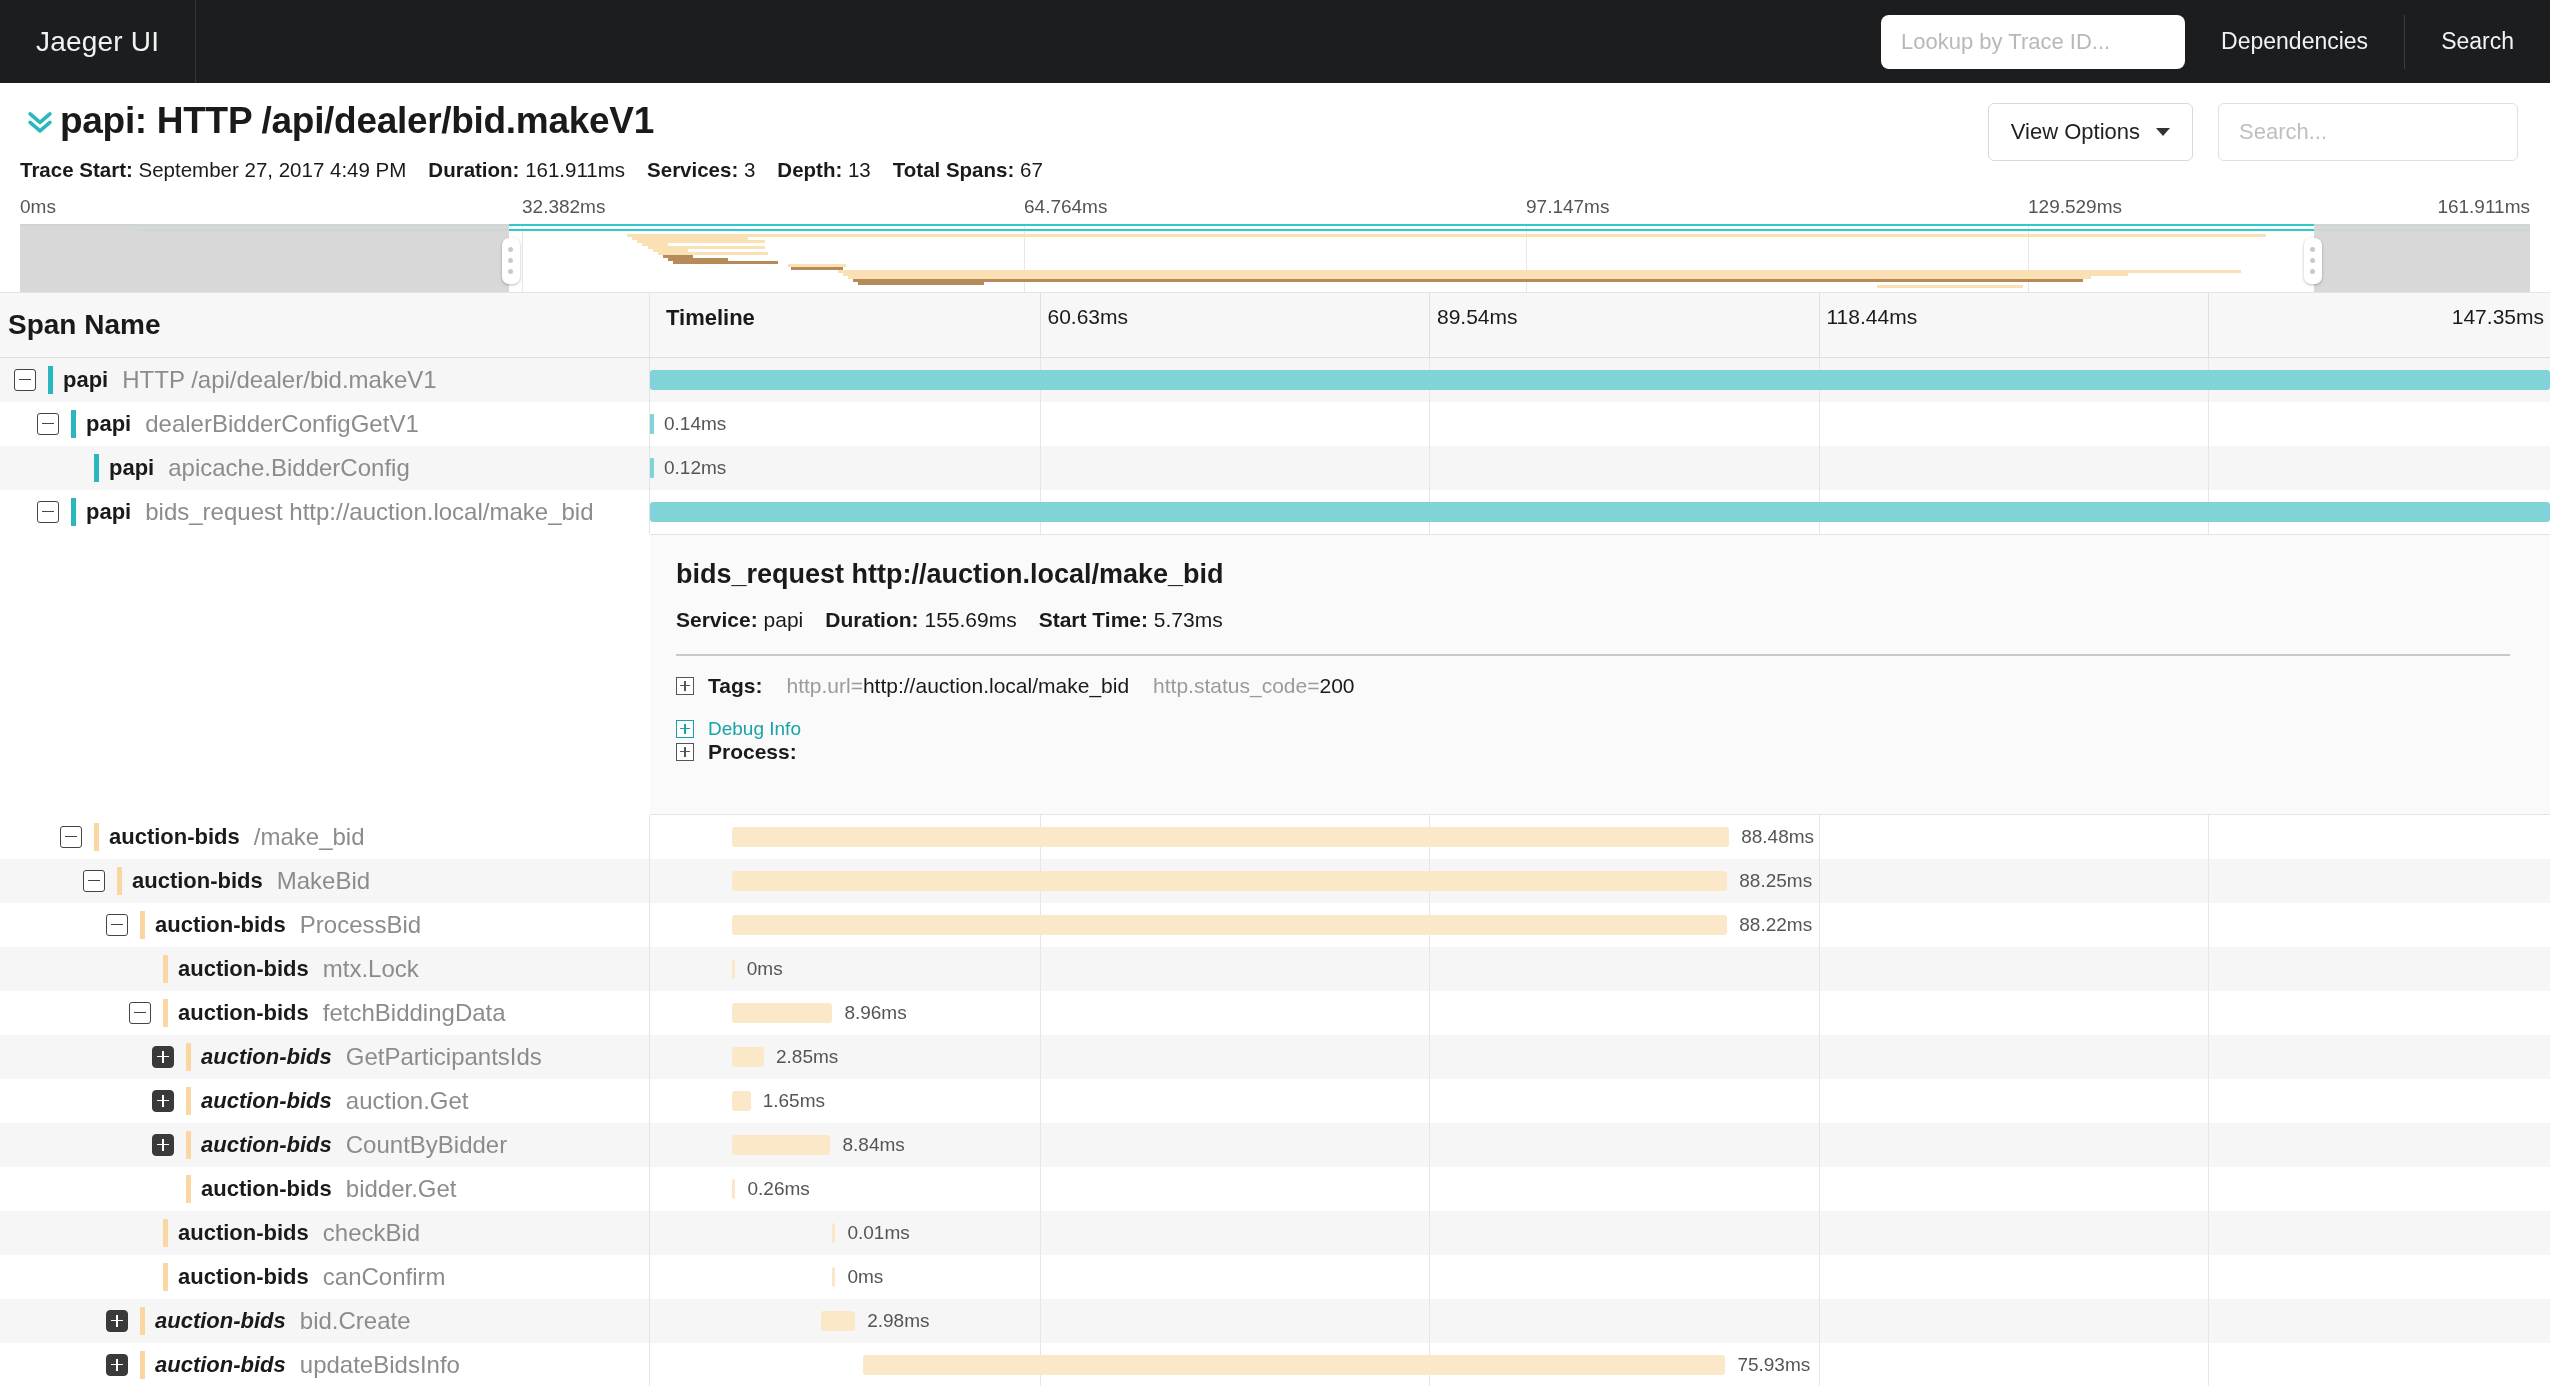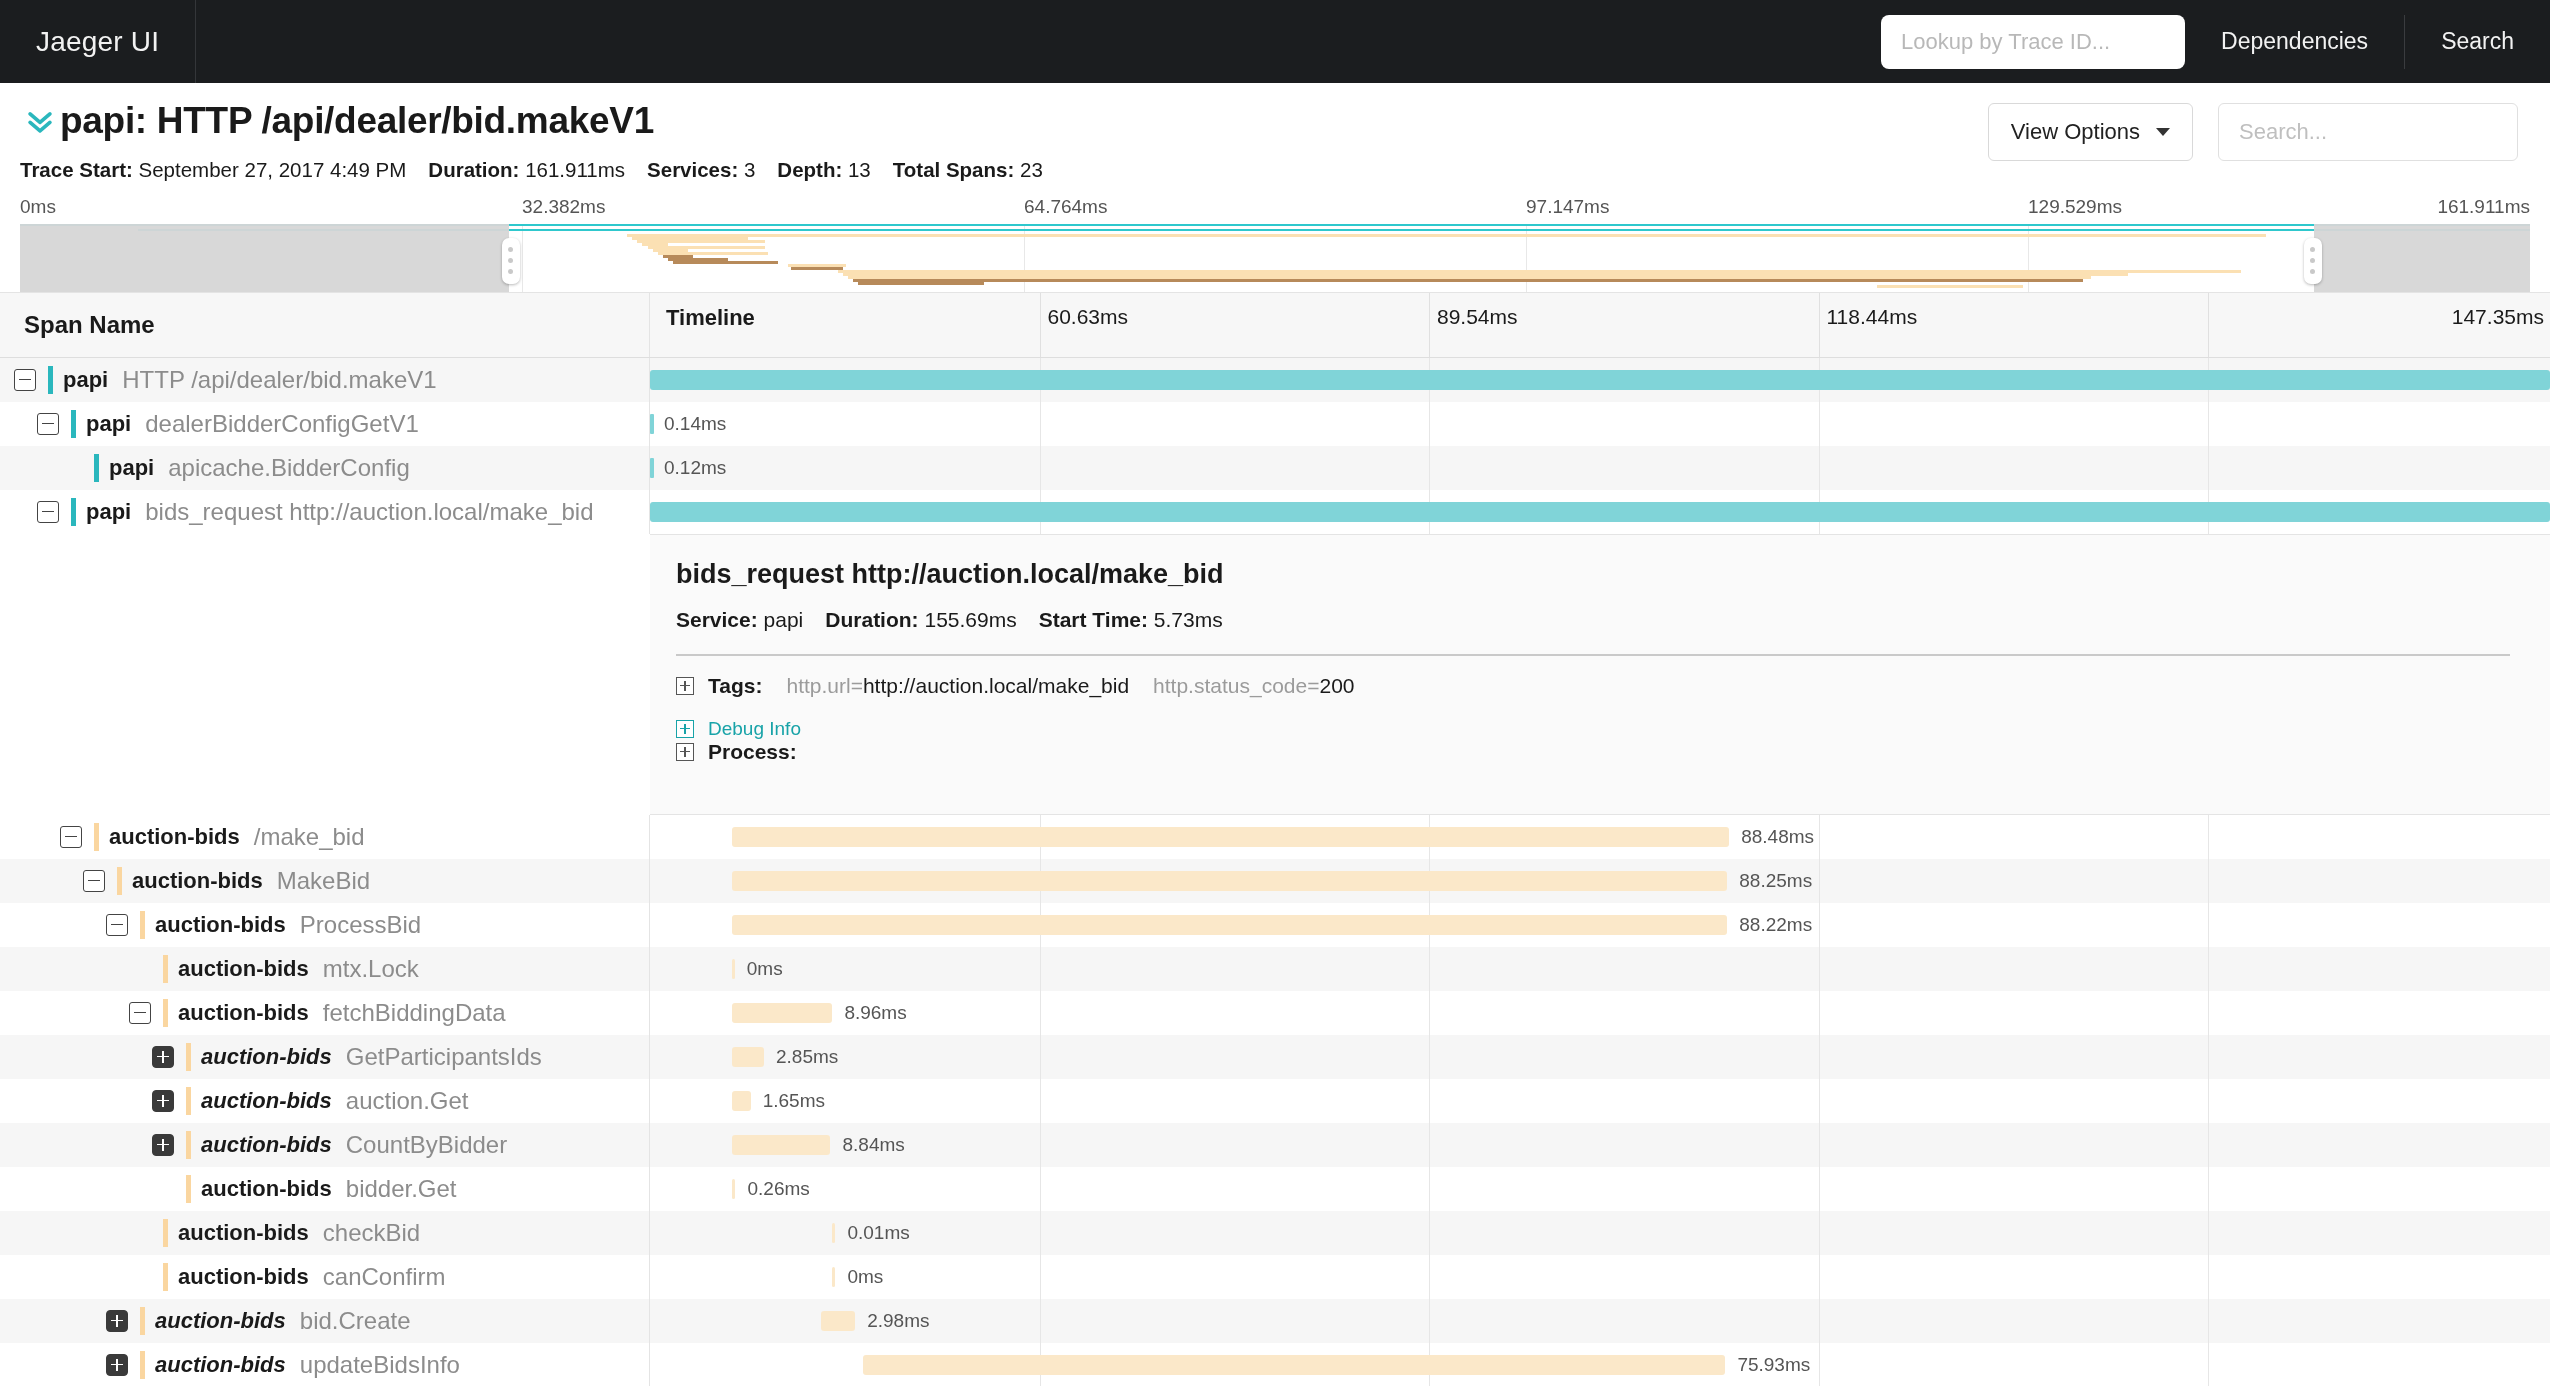--- a/index.html
+++ b/index.html
@@ -109,21 +109,21 @@
   }
   .mm-dot { width: 5px; height: 5px; border-radius: 50%; background: #c9c9c9; }
 
   
   .grid-head {
     display: flex; height: 66px; border-top: 1px solid #e4e4e4;
     border-bottom: 1px solid #dedede; background: #f7f7f7;
   }
   .gh-left {
     width: 650px; display: flex; align-items: center;
-    padding-left: 24px; font-size: 24px; font-weight: bold; color: #1a1a1a;
+    padding-left: 8px; font-size: 28px; font-weight: bold; color: #1a1a1a;
     border-right: 1px solid #e4e4e4;
   }
   .gh-right { flex: 1; position: relative; }
   .gh-lab {
     position: absolute; top: 12px; font-size: 22px; color: #1a1a1a;
     font-weight: bold; white-space: nowrap;
   }
   .gh-lab.tick { font-weight: normal; font-size: 21px; color: #1a1a1a; }
   .gh-vline { position: absolute; top: 0; bottom: 0; width: 1px; background: #e0e0e0; }
 
@@ -246,21 +246,21 @@
     <div class="meta-item">
       <b>Services:</b>
       <span>3</span>
     </div>
     <div class="meta-item">
       <b>Depth:</b>
       <span>13</span>
     </div>
     <div class="meta-item">
       <b>Total Spans:</b>
-      <span>23</span>
+      <span>67</span>
     </div>
   </div>
 
   <div class="header-actions">
     <div class="view-options-btn">
       <span>View Options</span>
       <span class="caret-down"></span>
     </div>
     <input class="header-search" type="text" placeholder="Search..." style="">
   </div>

